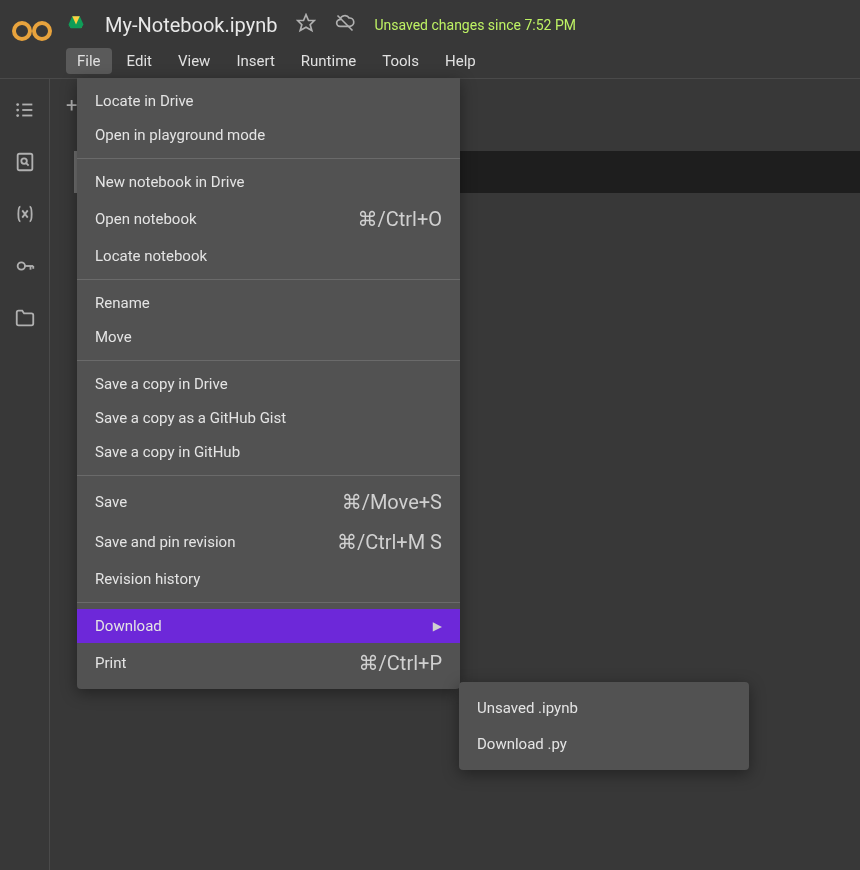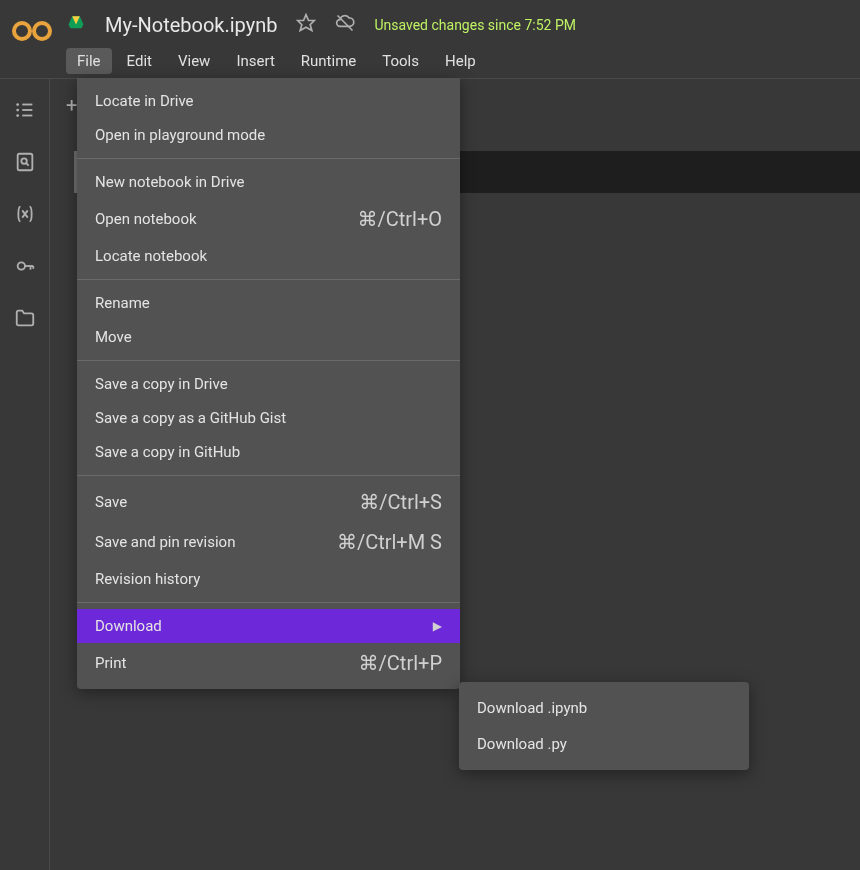--- a/index.html
+++ b/index.html
@@ -321,21 +321,21 @@
     </div>
   <div class="dropdown-item">
       <span>Save a copy as a GitHub Gist</span>
     </div>
   <div class="dropdown-item">
       <span>Save a copy in GitHub</span>
     </div>
   <div class="dropdown-divider"></div>
   <div class="dropdown-item">
       <span>Save</span>
-      <span class="dropdown-shortcut">⌘/Ctrl+S</span>
+      <span class="dropdown-shortcut">⌘/Move+S</span>
     </div>
   <div class="dropdown-item">
       <span>Save and pin revision</span>
       <span class="dropdown-shortcut">⌘/Ctrl+M S</span>
     </div>
   <div class="dropdown-item">
       <span>Revision history</span>
     </div>
   <div class="dropdown-divider"></div>
   <div class="dropdown-item hovered">
@@ -343,18 +343,18 @@
       <span class="submenu-arrow">▶</span>
     </div>
   <div class="dropdown-item">
       <span>Print</span>
       <span class="dropdown-shortcut">⌘/Ctrl+P</span>
     </div>
 </div>
 
 <div class="submenu">
   <div class="dropdown-item">
-      <span>Download .ipynb</span>
+      <span>Unsaved .ipynb</span>
     </div>
   <div class="dropdown-item">
       <span>Download .py</span>
     </div>
 </div>
 
 </body></html>

